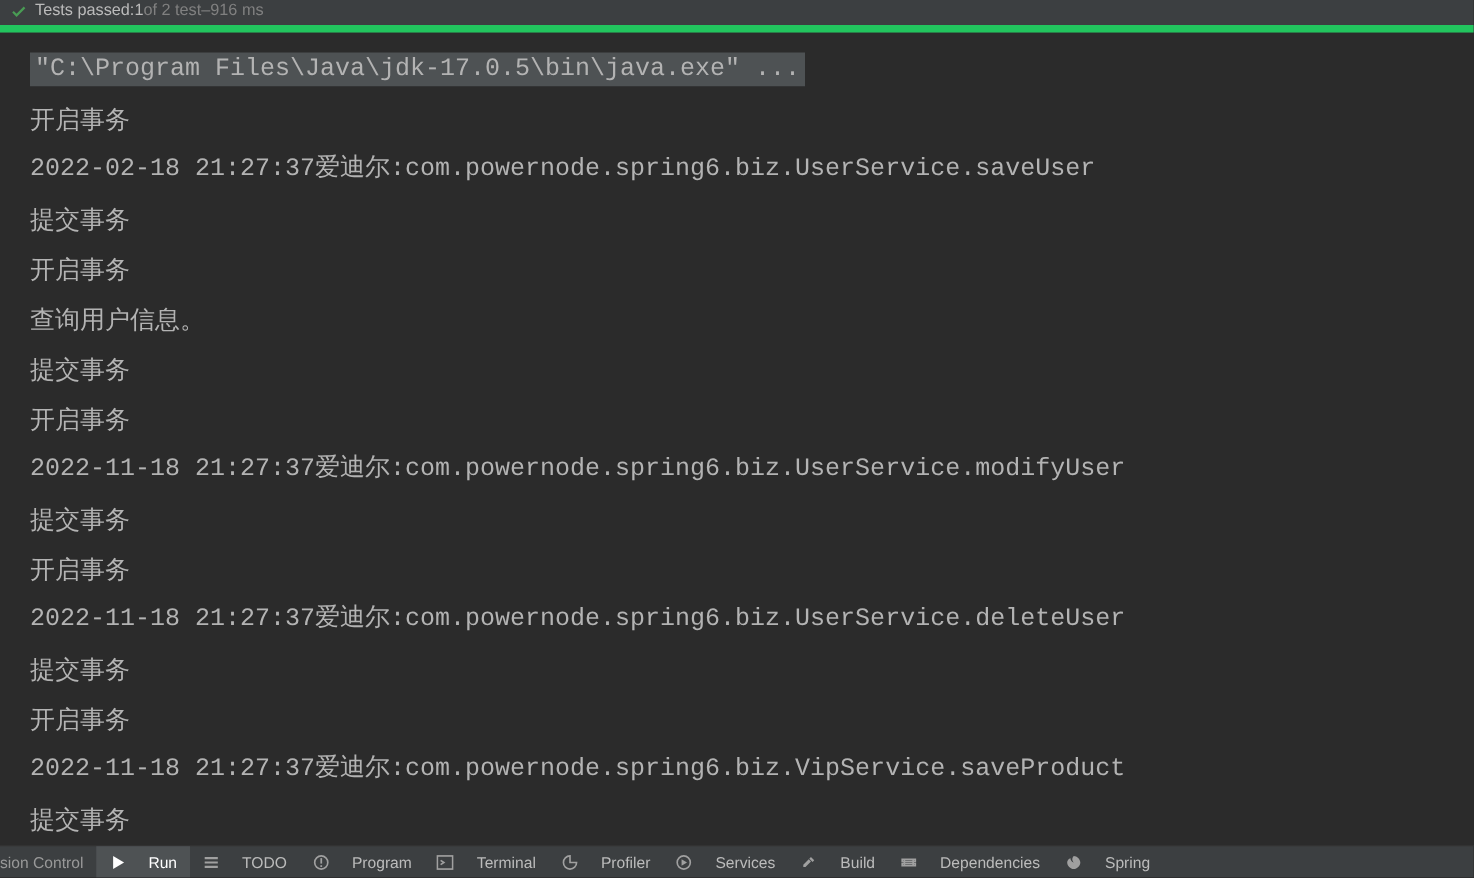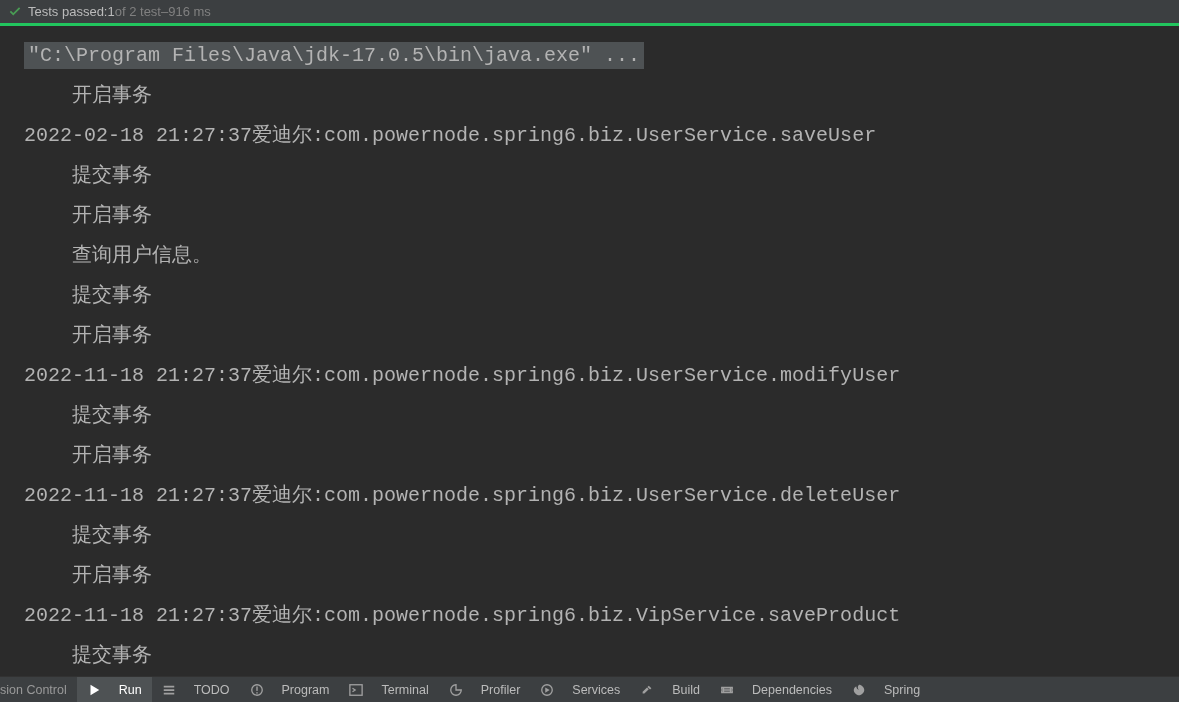--- a/index.html
+++ b/index.html
@@ -7,23 +7,22 @@
       width:1179px; height:702px;
       background:#2b2b2b;
       font-family:"Segoe UI",Arial,sans-serif;
       color:#bbbbbb;
       overflow:hidden;
       position:relative;
     }
     .top-bar {
       height:26px;
       background:#3c3f41;
-      border-bottom:3px solid #22c55e;
+      border-bottom:6px solid #22c55e;
       display:flex;
-      align-items:center;
       padding:0 8px;
       font-size:13px;
       color:#bbbbbb;
     }
     .check-icon {
       display:inline-flex;
       margin-right:6px;
       color:#499c54;
       align-items:center;
     }
@@ -37,21 +36,21 @@
       line-height:40px;
       color:#b3b3b3;
       height:calc(100% - 26px - 26px);
       overflow:hidden;
     }
     .console .cmd {
       background:#4e5254;
       display:inline;
       padding:2px 4px;
     }
-    .console .cn { font-family:Liberation Mono, monospace;margin-left:48px; }
+    .console .cn { font-family:Liberation Serif, serif; }
     .bottom-bar {
       height:26px;
       background:#3c3f41;
       border-top:1px solid #323232;
       display:flex;
       align-items:center;
       font-size:12.5px;
       color:#bbbbbb;
     }
     .bottom-bar .tab {

